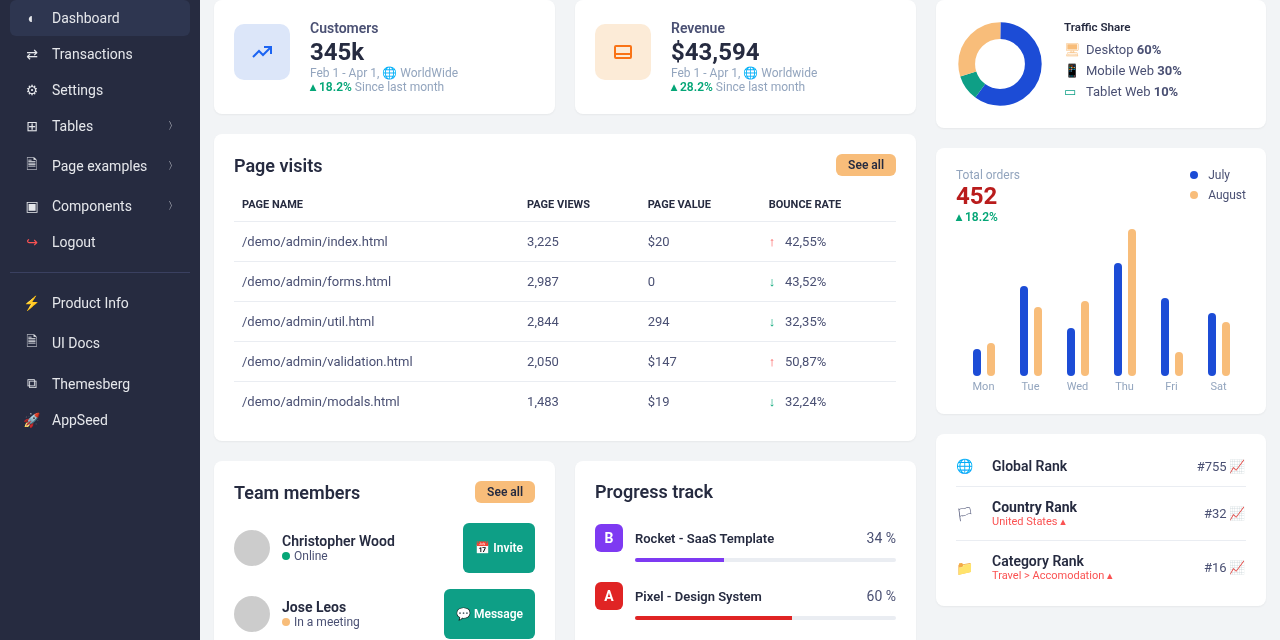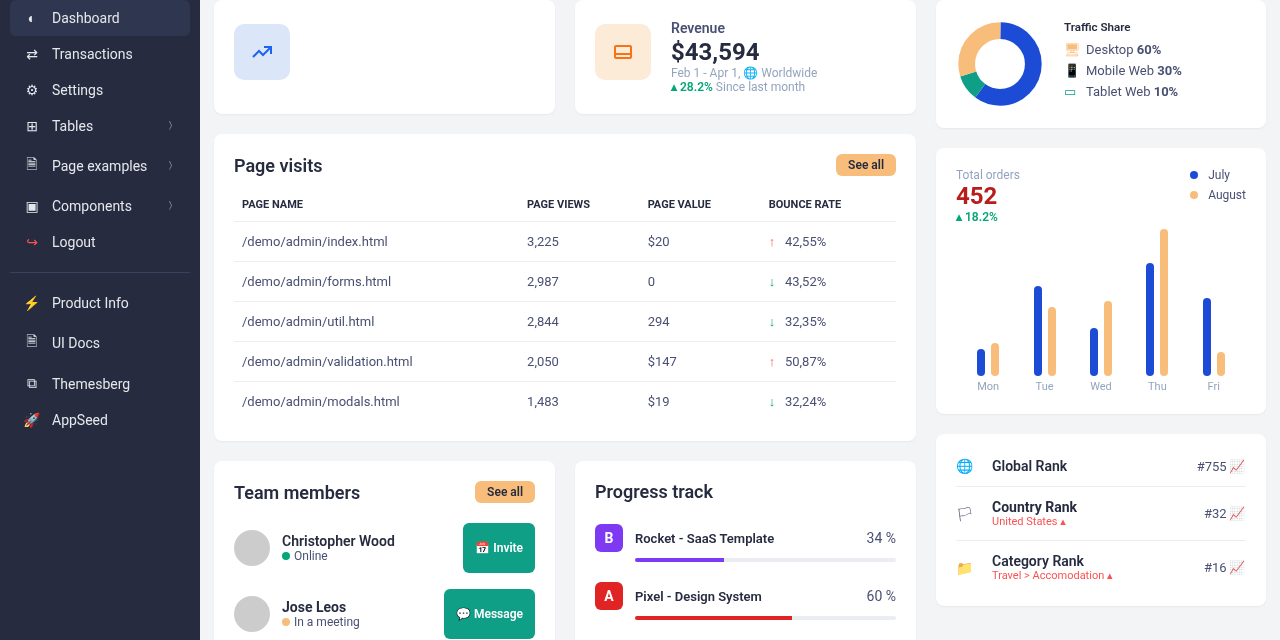--- a/index.html
+++ b/index.html
@@ -121,20 +121,26 @@
 <div class="content">
   <div class="main">
     <div class="row">
       <div class="card kpi">
         <div class="kpi-icon kpi-blue">
           <svg width="24" height="24" viewBox="0 0 24 24" fill="none" stroke="currentColor" stroke-width="2">
               <polyline points="3 17 9 11 13 15 21 7"></polyline>
               <polyline points="14 7 21 7 21 14"></polyline>
             </svg>
         </div>
+        <div>
+          <h6>Customers</h6>
+          <h2>345k</h2>
+          <div class="muted"><span>Feb 1 - Apr 1,</span> <span>🌐</span> <span>WorldWide</span></div>
+          <div class="muted"><span class="up">▴ <span>18.2%</span></span> <span>Since last month</span></div>
+        </div>
       </div>
       <div class="card kpi">
         <div class="kpi-icon kpi-orange">
           <svg width="24" height="24" viewBox="0 0 24 24" fill="currentColor">
               <rect x="4" y="6" width="16" height="12" rx="1" fill="none" stroke="currentColor" stroke-width="2"></rect>
               <line x1="4" y1="14" x2="20" y2="14" stroke="currentColor" stroke-width="2"></line>
             </svg>
         </div>
         <div>
           <h6>Revenue</h6>
@@ -321,20 +327,27 @@
             </div>
             <div class="chart-lbl">Thu</div>
           </div>
           <div class="chart-group">
             <div class="bars">
               <div class="bar b" style="height:78px"></div>
               <div class="bar o" style="height:24px"></div>
             </div>
             <div class="chart-lbl">Fri</div>
           </div>
+          <div class="chart-group">
+            <div class="bars">
+              <div class="bar b" style="height:63px"></div>
+              <div class="bar o" style="height:54px"></div>
+            </div>
+            <div class="chart-lbl">Sat</div>
+          </div>
         </div>
     </div>
 
     <div class="card" style="padding:12px 20px" id="ranks">
         <div class="rank-row">
           <span class="icon">🌐</span>
           <div>
             <div style="font-weight:600;color:#262b40">Global Rank</div>
           </div>
           <div class="rank-val">#755 <span>📈</span></div>

